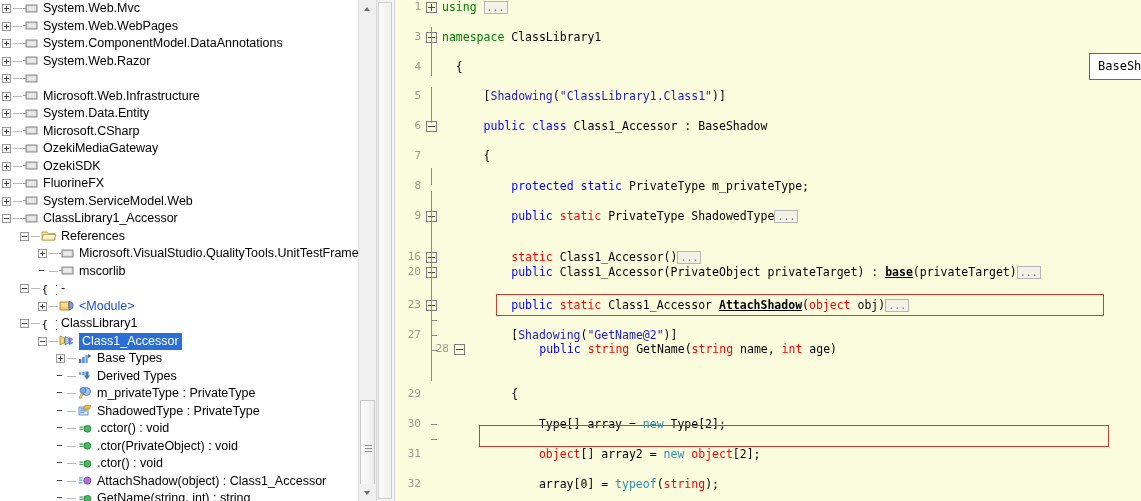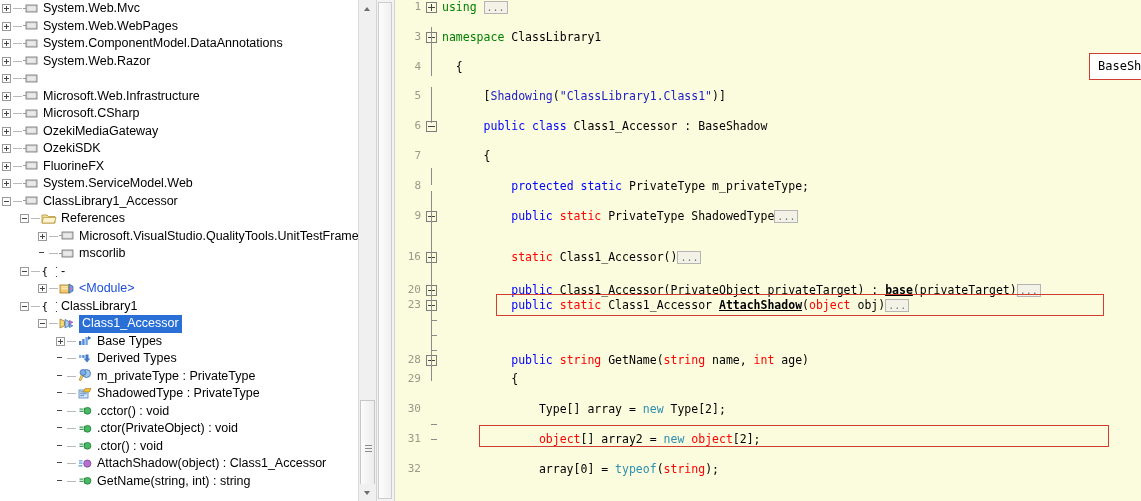--- a/index.html
+++ b/index.html
@@ -240,20 +240,33 @@
           <span class="indent" style="width: 2px;"></span>
           <span class="exp plus"></span>
           <span class="dash"></span>
           <span class="ico">
             <svg width="16" height="13" viewBox="0 0 16 13">
               <rect x="3" y="3" width="11" height="7" fill="#d6d6d6" stroke="#6f6f6f" stroke-width="0.8"></rect>
               <rect x="4.5" y="4.5" width="8" height="4" fill="#eaeaea"></rect>
               <rect x="0" y="6" width="3.2" height="1" fill="#9a9a9a"></rect>
             </svg>
           </span>
+          <span class="lbl">System.Data.Entity</span>
+        </div>
+        <div class="tnode">
+          <span class="indent" style="width: 2px;"></span>
+          <span class="exp plus"></span>
+          <span class="dash"></span>
+          <span class="ico">
+            <svg width="16" height="13" viewBox="0 0 16 13">
+              <rect x="3" y="3" width="11" height="7" fill="#d6d6d6" stroke="#6f6f6f" stroke-width="0.8"></rect>
+              <rect x="4.5" y="4.5" width="8" height="4" fill="#eaeaea"></rect>
+              <rect x="0" y="6" width="3.2" height="1" fill="#9a9a9a"></rect>
+            </svg>
+          </span>
           <span class="lbl">Microsoft.CSharp</span>
         </div>
         <div class="tnode">
           <span class="indent" style="width: 2px;"></span>
           <span class="exp plus"></span>
           <span class="dash"></span>
           <span class="ico">
             <svg width="16" height="13" viewBox="0 0 16 13">
               <rect x="3" y="3" width="11" height="7" fill="#d6d6d6" stroke="#6f6f6f" stroke-width="0.8"></rect>
               <rect x="4.5" y="4.5" width="8" height="4" fill="#eaeaea"></rect>
@@ -550,23 +563,24 @@
     <div id="code-lines">
         <div class="code-row" style="top: 0px;"><span class="ln">1</span><span class="fold plus"></span><span class="ctext"><span class="cm">using </span><span class="ellipsis-box">...</span></span></div>
         <div class="code-row" style="top: 14.9px;"><span class="ln">3</span><span class="fold"></span><span class="ctext"><span class="cm">namespace </span><span class="pl">ClassLibrary1</span></span></div>
         <div class="code-row" style="top: 29.8px;"><span class="ln">4</span><span class="ctext"><span class="pl">  {</span></span></div>
         <div class="code-row" style="top: 44.7px;"><span class="ln">5</span><span class="ctext"><span class="pl">      [</span><span class="at">Shadowing</span><span class="pl">(</span><span class="st">"ClassLibrary1.Class1"</span><span class="pl">)]</span></span></div>
         <div class="code-row" style="top: 59.6px;"><span class="ln">6</span><span class="fold"></span><span class="ctext"><span class="pl">      </span><span class="k">public </span><span class="k">class </span><span class="pl">Class1_Accessor</span><span class="pl"> : </span><span class="pl">BaseShadow</span></span></div>
         <div class="code-row" style="top: 74.5px;"><span class="ln">7</span><span class="ctext"><span class="pl">      {</span></span></div>
         <div class="code-row" style="top: 89.4px;"><span class="ln">8</span><span class="ctext"><span class="pl">          </span><span class="k">protected </span><span class="k">static </span><span class="pl">PrivateType m_privateType;</span></span></div>
         <div class="code-row" style="top: 104.3px;"><span class="ln">9</span><span class="fold plus"></span><span class="ctext"><span class="pl">          </span><span class="k">public </span><span class="kt">static </span><span class="pl">PrivateType ShadowedType</span><span class="ellipsis-box">...</span></span></div>
         <div class="code-row" style="top: 131px;"><span class="ln">16</span><span class="fold plus"></span><span class="ctext"><span class="pl">          </span><span class="kt">static </span><span class="pl">Class1_Accessor()</span><span class="ellipsis-box">...</span></span></div>
-        <div class="code-row" style="top: 149px;"><span class="ln">20</span><span class="fold plus"></span><span class="ctext"><span class="pl">          </span><span class="k">public </span><span class="pl">Class1_Accessor(PrivateObject privateTarget) : </span><span class="bold">base</span><span class="pl">(privateTarget)</span><span class="ellipsis-box">...</span></span></div>
+        <div class="code-row" style="top: 131px;"><span class="ln">20</span><span class="fold plus"></span><span class="ctext"><span class="pl">          </span><span class="k">public </span><span class="pl">Class1_Accessor(PrivateObject privateTarget) : </span><span class="bold">base</span><span class="pl">(privateTarget)</span><span class="ellipsis-box">...</span></span></div>
         <div class="code-row" style="top: 149px;"><span class="ln">23</span><span class="fold plus"></span><span class="ctext"><span class="pl">          </span><span class="k">public </span><span class="kt">static </span><span class="pl">Class1_Accessor </span><span class="bold">AttachShadow</span><span class="pl">(</span><span class="kt">object</span><span class="pl"> obj)</span><span class="ellipsis-box">...</span></span></div>
-        <div class="code-row" style="top: 189px;"><span class="ln">28</span><span class="fold"></span><span class="ctext"><span class="pl">          </span><span class="k">public </span><span class="kt">string </span><span class="pl">GetName(</span><span class="kt">string</span><span class="pl"> name, </span><span class="kt">int</span><span class="pl"> age)</span></span></div>
+        <div class="code-row" style="top: 163.9px;"><span class="ln">27</span><span class="ctext"><span class="pl">          [</span><span class="at">Shadowing</span><span class="pl">(</span><span class="st">"GetName@2"</span><span class="pl">)]</span></span></div>
+        <div class="code-row" style="top: 163px; margin-left: 28px;"><span class="ln">28</span><span class="fold"></span><span class="ctext"><span class="pl">          </span><span class="k">public </span><span class="kt">string </span><span class="pl">GetName(</span><span class="kt">string</span><span class="pl"> name, </span><span class="kt">int</span><span class="pl"> age)</span></span></div>
         <div class="code-row" style="top: 193.7px;"><span class="ln">29</span><span class="ctext"><span class="pl">          {</span></span></div>
         <div class="code-row" style="top: 208.6px;"><span class="ln">30</span><span class="ctext"><span class="pl">              Type[] array = </span><span class="ty">new</span><span class="pl"> Type[2];</span></span></div>
         <div class="code-row" style="top: 223.5px;"><span class="ln">31</span><span class="ctext"><span class="pl">              </span><span class="kt">object</span><span class="pl">[] array2 = </span><span class="ty">new</span><span class="pl"> </span><span class="kt">object</span><span class="pl">[2];</span></span></div>
         <div class="code-row" style="top: 238.4px;"><span class="ln">32</span><span class="ctext"><span class="pl">              array[0] = </span><span class="ty">typeof</span><span class="pl">(</span><span class="kt">string</span><span class="pl">);</span></span></div>
         <div class="foldline" style="top: 26.9px; height: 49.6px;"></div>
         <div class="foldline" style="top: 86.5px; height: 36.7px;"></div>
         <div class="foldline" style="top: 167.9px; height: 16.9px;"></div>
         <div class="foldline" style="top: 190.8px; height: 143px;"></div>
         <div class="foldline" style="top: 287.1px; height: 14.9px;"></div>
         <div class="foldline" style="top: 310px; height: 70.5px;"></div>

